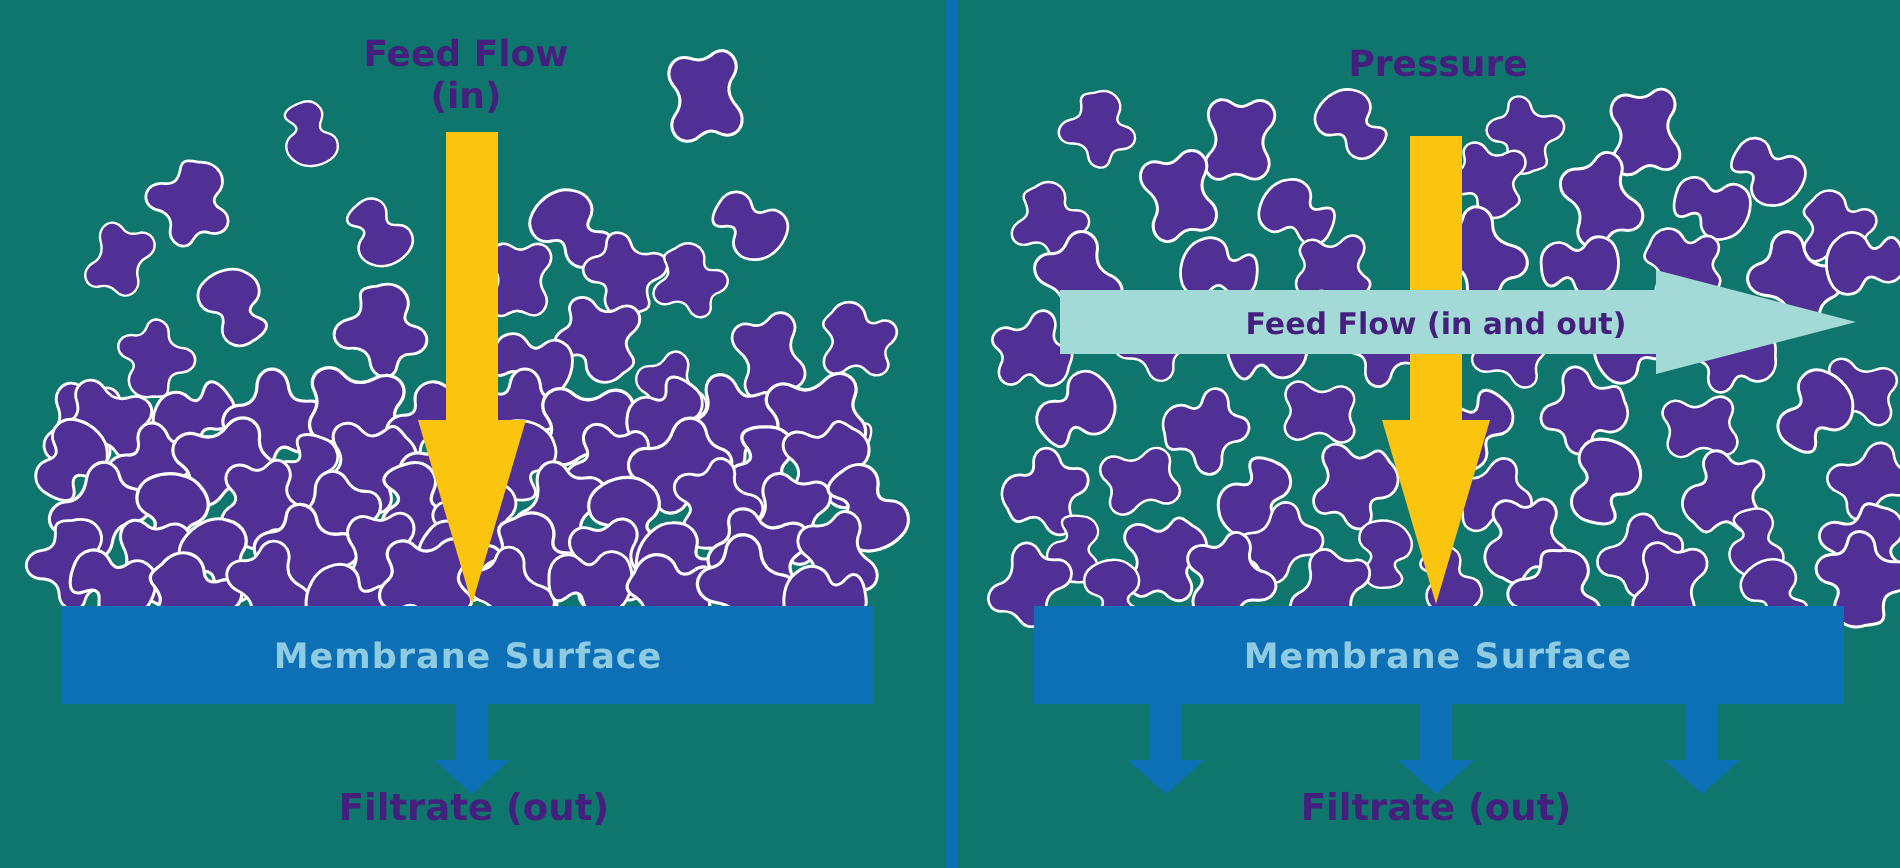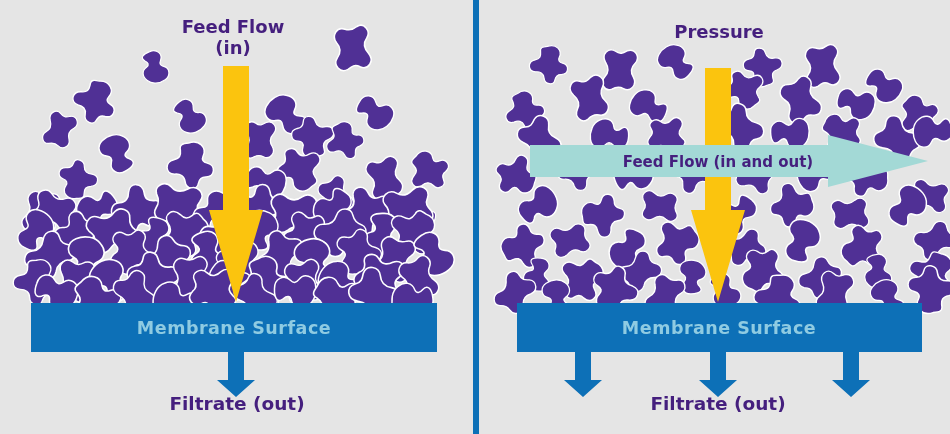--- a/index.html
+++ b/index.html
@@ -1,16 +1,16 @@
 <!DOCTYPE html>
 <html><head>
 <meta charset="utf-8">
 <style>
   html,body{margin:0;padding:0;background:#ffffff;}
-  .stage{position:relative;width:950px;height:434px;background:#e5e5e5;overflow:hidden;}
+  .stage{position:relative;width:950px;height:434px;background:#0f766e;overflow:hidden;}
   svg{display:block;}
   svg text{font-family:"DejaVu Sans","Liberation Sans",sans-serif;font-weight:bold;}
   .t-title{font-size:18px;}
   .t-membrane{font-size:17.5px;letter-spacing:.5px;}
   .t-filtrate{font-size:18.5px;}
   .t-crossflow{font-size:15px;}
   .pgroup{stroke:#ffffff;stroke-width:1.5;stroke-linejoin:round;}
 </style>
 </head>
 <body>

